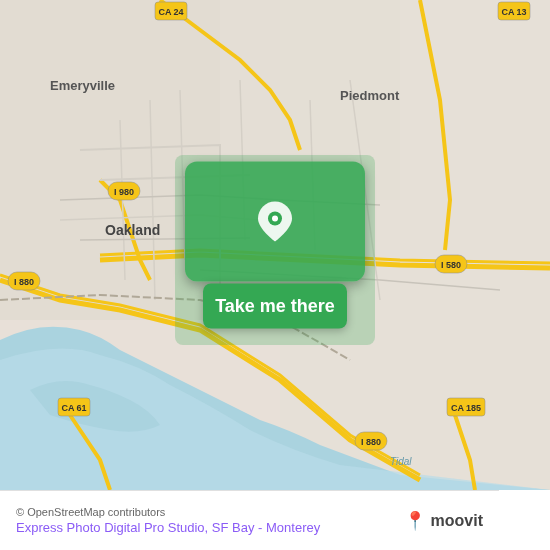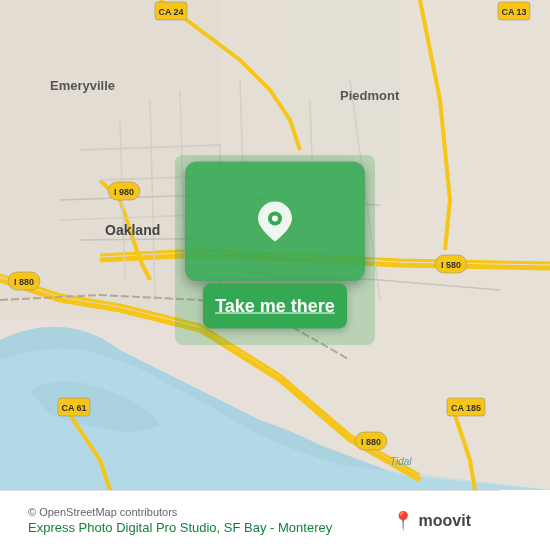--- a/index.html
+++ b/index.html
@@ -63,45 +63,44 @@
       color: white;
       border: none;
       padding: 12px 12px;
       border-radius: 8px;
       font-size: 18px;
       font-weight: 600;
       cursor: pointer;
       box-shadow: 0 2px 8px rgba(0,0,0,0.25);
       white-space: nowrap;
       margin-top: 2px;
-      text-decoration: underline;
     }
 
     
     #bottom-bar {
       width: 499px;
       height: 60px;
       background-color: #ffffff;
       display: flex;
       align-items: center;
-      padding: 0 28px;
+      padding: 0 16px;
       gap: 10px;
       border-top: 1px solid #e0e0e0;
       justify-content: center;
     }
 
     #copyright-text {
       font-size: 11px;
       color: #666;
       flex: 1;
     }
 
     #business-name {
       font-size: 13px;
-      color: #15803d;
+      color: #8b5cf6;
       font-weight: 500;
     }
 
     #moovit-logo {
       display: flex;
       align-items: center;
       gap: 4px;
       flex-shrink: 0;
     }
 

